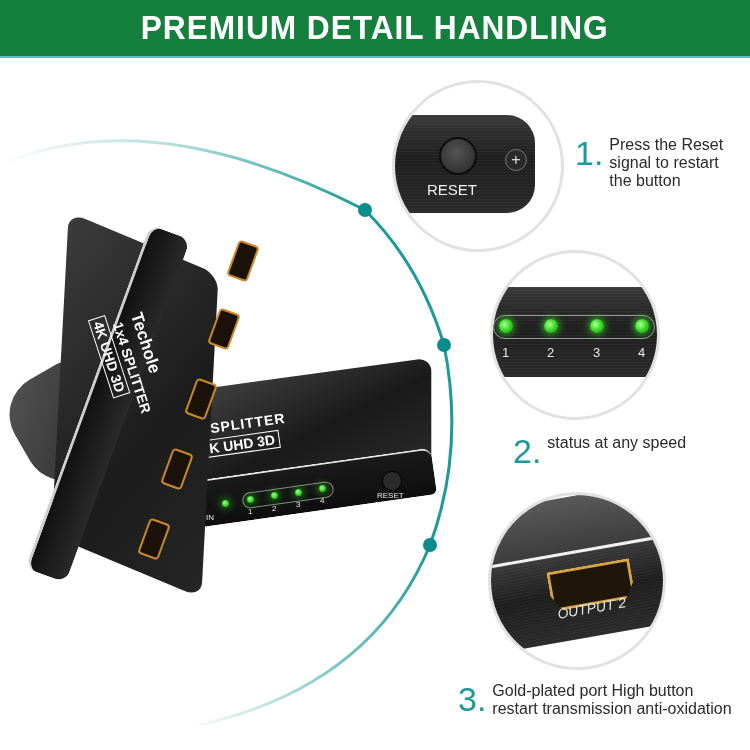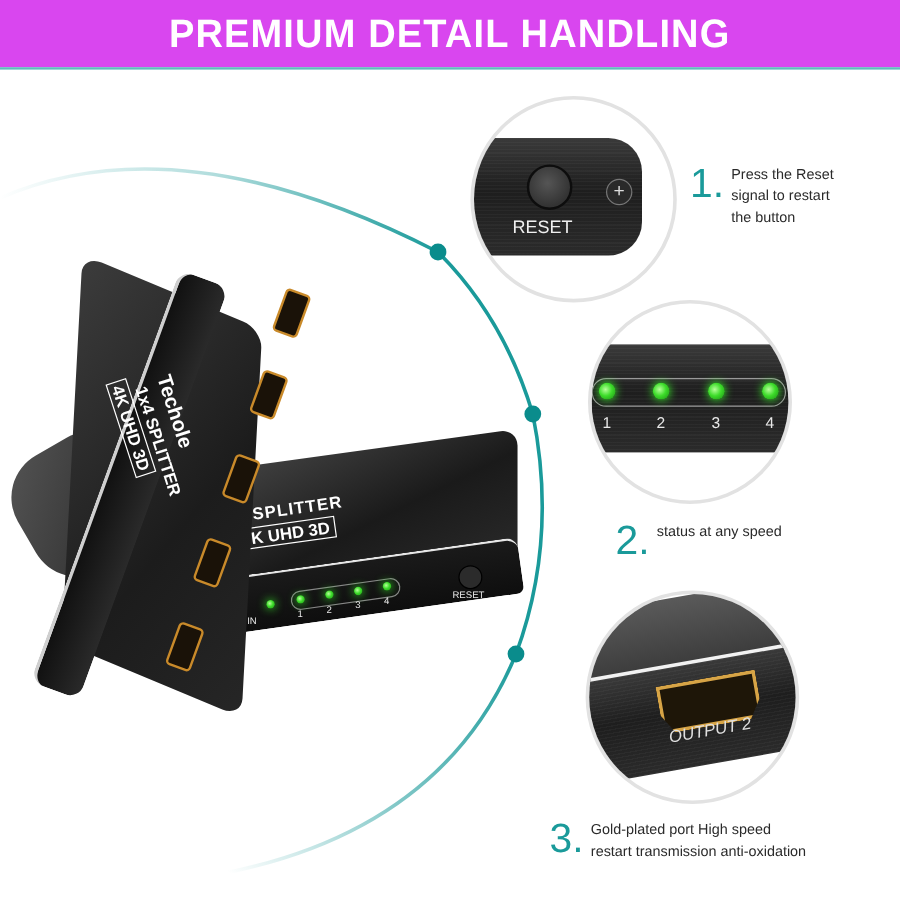--- a/index.html
+++ b/index.html
@@ -1,26 +1,26 @@
 <!DOCTYPE html>
 <html><head>
 <meta charset="utf-8">
 <style>
   html, body { margin:0; padding:0; }
   body { width:750px; height:750px; background:#ffffff; position:relative; overflow:hidden; font-family:"Liberation Sans", sans-serif; }
-  .banner { position:absolute; left:0; top:0; width:750px; height:56px; background:#d946ef; display:flex; align-items:center; justify-content:center; }
+  .banner { position:absolute; left:0; top:0; width:750px; height:56px; background:#15803d; display:flex; align-items:center; justify-content:center; }
   .banner h1 { margin:0; color:#fff; font-family:"Liberation Sans", sans-serif; font-weight:bold; font-size:33px; letter-spacing:1px; transform:scaleX(0.96); }
   .banner-line { position:absolute; left:0; top:56px; width:750px; height:2px; background:#5fbcbc; }
   svg.arc { position:absolute; left:0; top:0; }
   .circle { position:absolute; border-radius:50%; overflow:hidden; background:#fff; border:3px solid #e2e2e2; box-sizing:border-box; }
   .metal { position:absolute; background:linear-gradient(180deg,#3a3a3a 0%,#1e1e1e 45%,#2b2b2b 100%); }
   .metal::after { content:""; position:absolute; inset:0; background:repeating-linear-gradient(180deg, rgba(255,255,255,0.03) 0 1px, transparent 1px 3px); }
   .feature { position:absolute; display:flex; align-items:flex-start; }
   .num { color:#1a9a9a; font-family:"Liberation Sans", sans-serif; font-weight:normal; font-size:34px; line-height:34px; margin-right:6px; }
-  .ftext { color:#2a2a2a; font-size:12px; line-height:18px; }
+  .ftext { color:#2a2a2a; font-size:16px; line-height:18px; }
   .ftext div { white-space:nowrap; }
   .led { position:absolute; width:14px; height:14px; border-radius:50%; background:radial-gradient(circle at 40% 40%, #b6ff9a 0%, #3ddc2a 45%, #1a8a12 100%); box-shadow:0 0 8px #3aff2a; }
   .lednum { position:absolute; color:#e8e8e8; font-size:13px; }
   .device { position:absolute; }
 </style>
 </head>
 <body>
 
 <div class="banner">
   <h1>PREMIUM DETAIL HANDLING</h1>
@@ -121,16 +121,16 @@
 <div class="circle" style="left:488px; top:492px; width:178px; height:178px;">
   <div style="position:absolute; left:-10px; top:0; width:200px; height:60px; background:linear-gradient(180deg,#5a5a5a,#3a3a3a); transform:rotate(-10deg);"></div>
   <div class="metal" style="left:-10px; top:55px; width:200px; height:85px; transform:rotate(-10deg); border-top:3px solid #f2f2f2;"></div>
   <div style="position:absolute; left:58px; top:70px; width:78px; height:34px; background:#1e1608; border:3px solid #d7a446; clip-path:polygon(0 0,100% 0,100% 60%,88% 100%,12% 100%,0 60%); transform:rotate(-10deg);"></div>
   <div style="position:absolute; left:66px; top:105px; color:#e0e0e0; font-size:14px; font-style:italic; transform:rotate(-10deg); white-space:nowrap;">OUTPUT 2</div>
 </div>
 
 <div class="feature" style="left:458px; top:682px;">
   <div class="num">3.</div>
   <div class="ftext">
-    <div>Gold-plated port High speed</div>
+    <div>Gold-plated port High button</div>
     <div>restart transmission anti-oxidation</div>
   </div>
 </div>
 
 </body></html>

